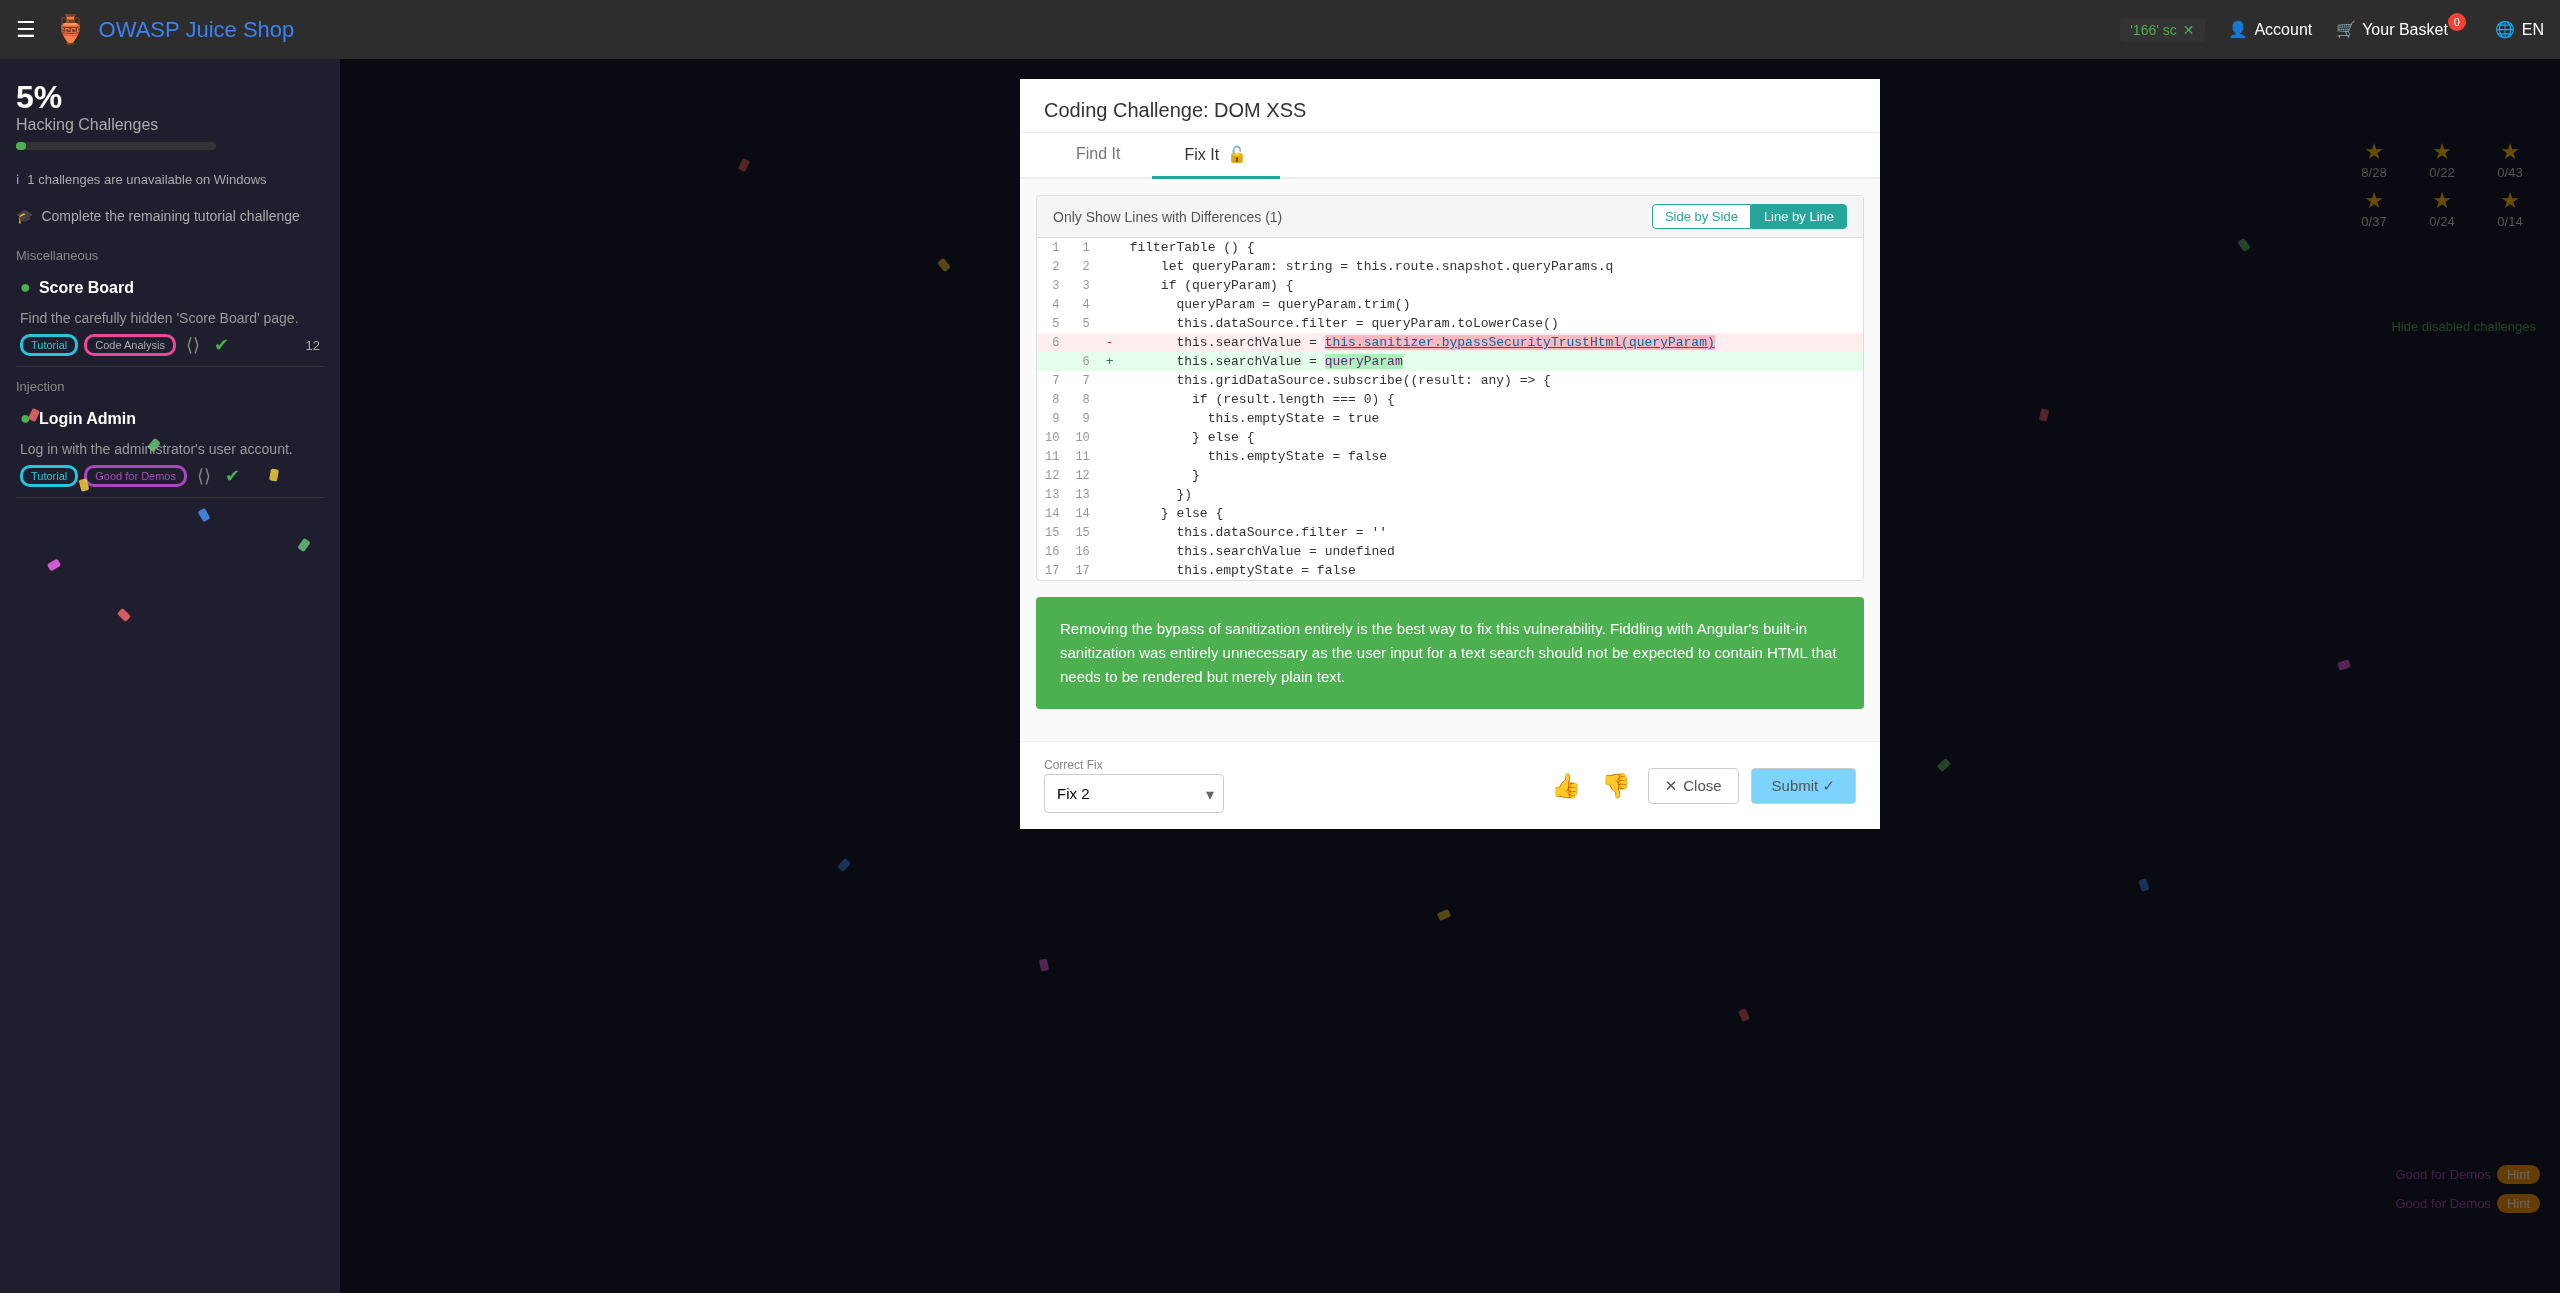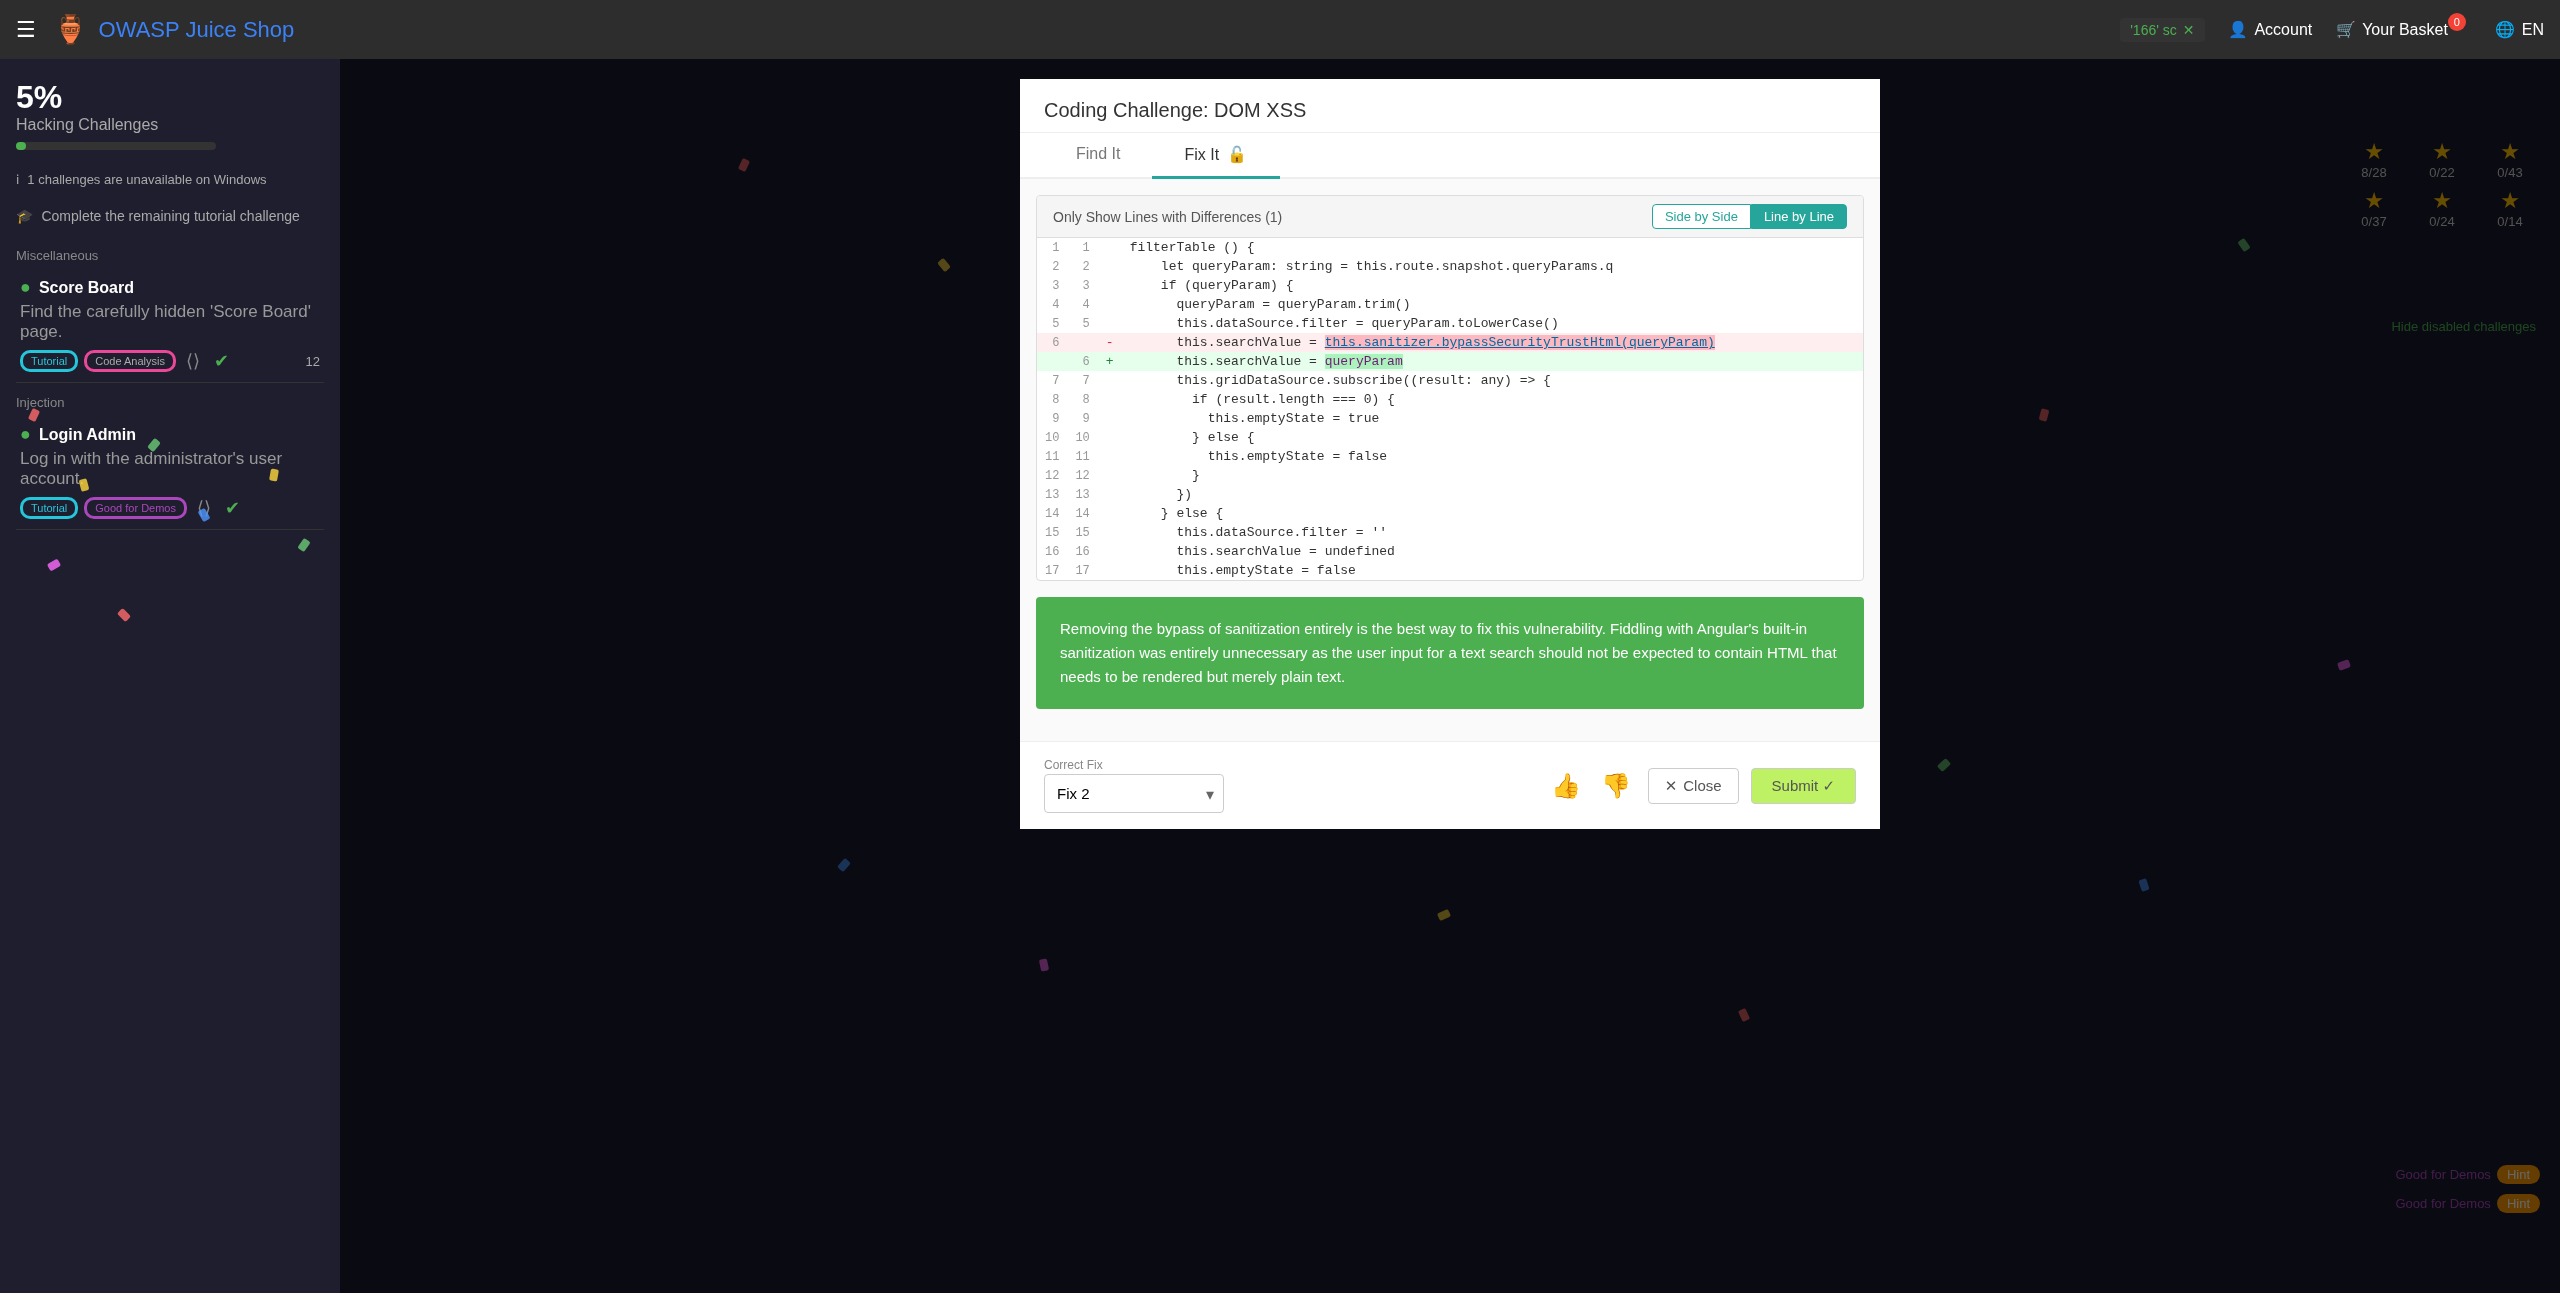--- a/index.html
+++ b/index.html
@@ -136,23 +136,23 @@
     .challenge-item {
       padding: 8px 4px;
       border-bottom: 1px solid #333;
     }
     .challenge-name {
       font-size: 16px;
       font-weight: 600;
       color: #fff;
     }
     .challenge-desc {
-      font-size: 17px;
+      font-size: 14px;
       color: #999;
-      margin-top: 4px;
+      margin-top: 12px;
     }
     .challenge-tags {
       display: flex;
       gap: 6px;
       margin-top: 6px;
       align-items: center;
     }
     .tag {
       font-size: 11px;
       padding: 2px 8px;
@@ -425,21 +425,21 @@
     .submit-btn {
       display: flex;
       align-items: center;
       gap: 6px;
       padding: 8px 20px;
       border: 1px solid #ccc;
       border-radius: 4px;
       cursor: pointer;
       font-size: 15px;
       color: #555;
-      background: #bef264;
+      background: #7dd3fc;
     }
 
     
     .modal-body::-webkit-scrollbar { width: 8px; }
     .modal-body::-webkit-scrollbar-track { background: #f1f1f1; }
     .modal-body::-webkit-scrollbar-thumb { background: #ccc; border-radius: 4px; }
 
     
     .hide-disabled {
       color: #4caf50;

